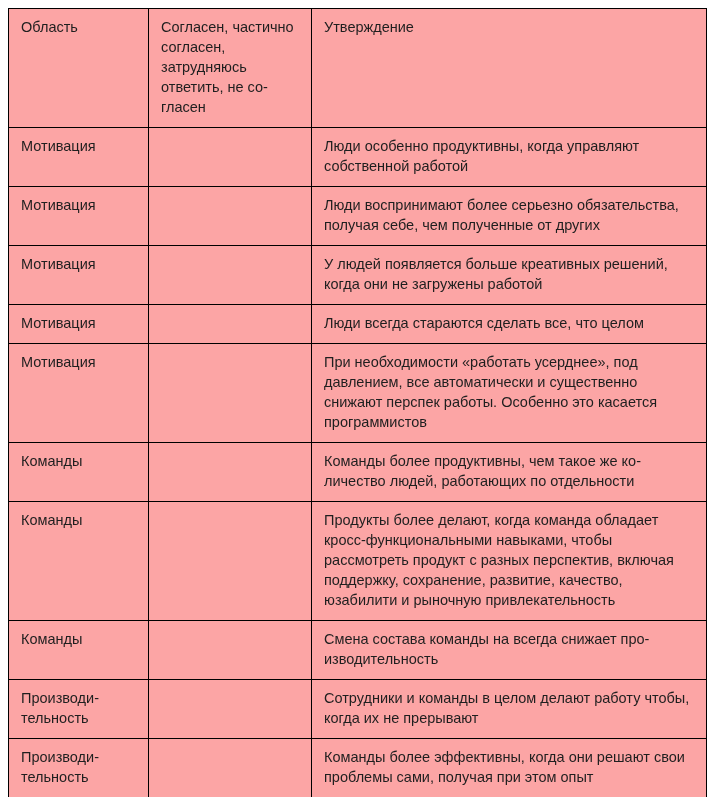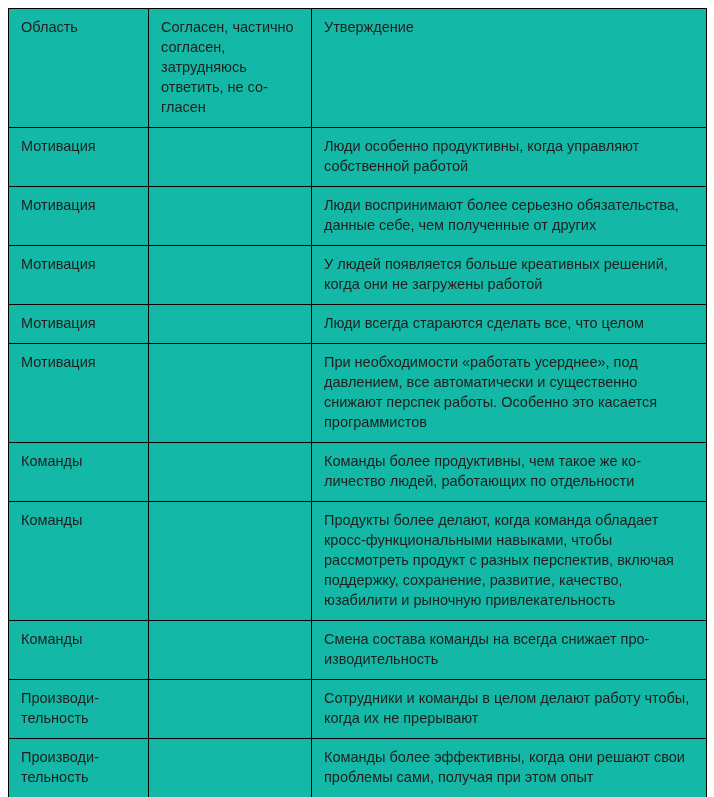--- a/index.html
+++ b/index.html
@@ -12,21 +12,21 @@
     height: 797px;
     font-family: "Liberation Sans", "DejaVu Sans", sans-serif;
     color: #1f1f1f;
     box-sizing: border-box;
     padding: 8px;
   }
   table[data-name="survey-table"] {
     border-collapse: collapse;
     table-layout: fixed;
     width: 698px;
-    background: #14b8a6;
+    background: #fca5a5;
   }
   col.c-area      { width: 140px; }
   col.c-response  { width: 163px; }
   col.c-statement { width: 395px; }
   th, td {
     border: 1px solid #000000;
     vertical-align: top;
     text-align: left;
     font-weight: normal;
     font-size: 14.5px;
@@ -61,21 +61,21 @@
   <tbody data-name="table-body">
   <tr data-name="table-row">
     <td data-name="area-cell">Мотивация</td>
     <td data-name="response-cell"></td>
     <td data-name="statement-cell">Люди особенно продуктивны, когда управляют собственной работой</td>
   </tr>
 
   <tr data-name="table-row">
     <td data-name="area-cell">Мотивация</td>
     <td data-name="response-cell"></td>
-    <td data-name="statement-cell">Люди воспринимают более серьезно обязатель­ства, данные себе, чем полученные от других</td>
+    <td data-name="statement-cell">Люди воспринимают более серьезно обязатель­ства, получая себе, чем полученные от других</td>
   </tr>
 
   <tr data-name="table-row">
     <td data-name="area-cell">Мотивация</td>
     <td data-name="response-cell"></td>
     <td data-name="statement-cell">У людей появляется больше креативных реше­ний, когда они не загружены работой</td>
   </tr>
 
   <tr data-name="table-row">
     <td data-name="area-cell">Мотивация</td>

